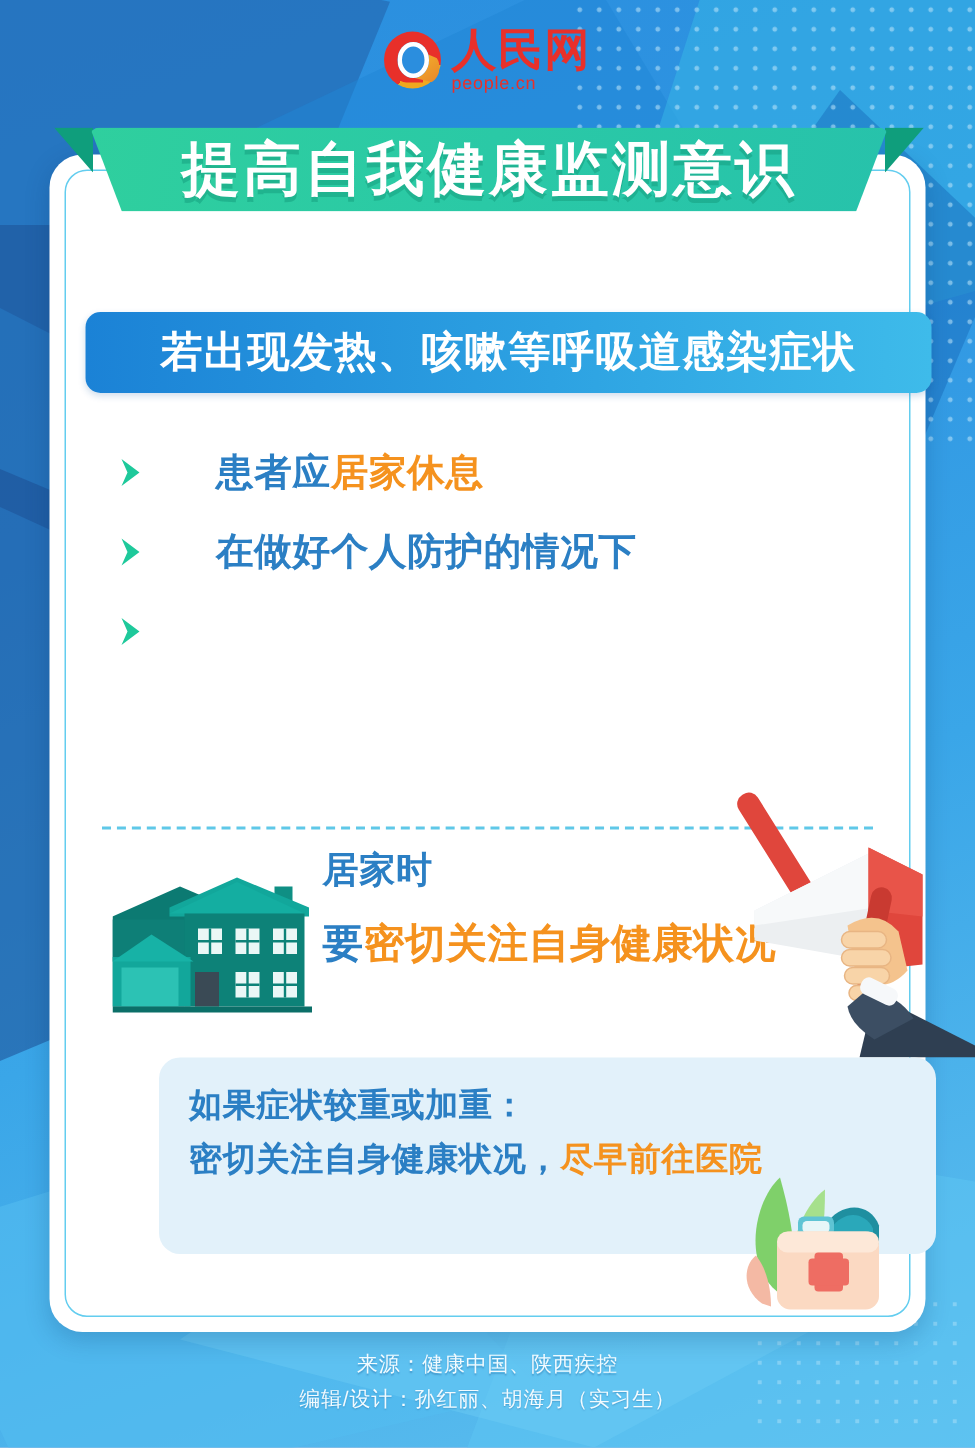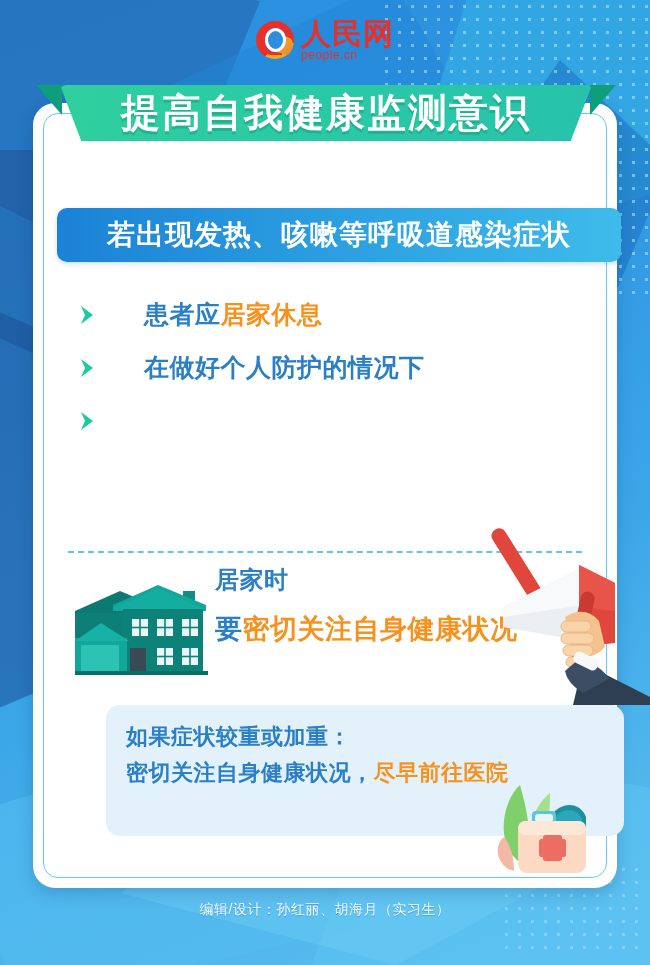--- a/index.html
+++ b/index.html
@@ -276,16 +276,17 @@
       <rect x="44" y="28" width="24" height="13" rx="4" fill="#5fc4d4"></rect>
       <rect x="47" y="31" width="18" height="8" rx="3" fill="#e7f6f8"></rect>
       <rect x="30" y="38" width="68" height="52" rx="9" fill="#fbd9c2"></rect>
       <rect x="30" y="38" width="68" height="14" rx="7" fill="#fde8d8"></rect>
       <rect x="55" y="52" width="19" height="26" rx="2.5" fill="#ee6d63"></rect>
       <rect x="51" y="56" width="27" height="18" rx="2.5" fill="#ee6d63"></rect>
     </svg>
   </div>
 
   <div class="footer">
+    <div class="fline">来源：健康中国、陕西疾控</div>
     <div class="fline">编辑/设计：孙红丽、胡海月（实习生）</div>
   </div>
 
 </div>
 
 </body></html>

